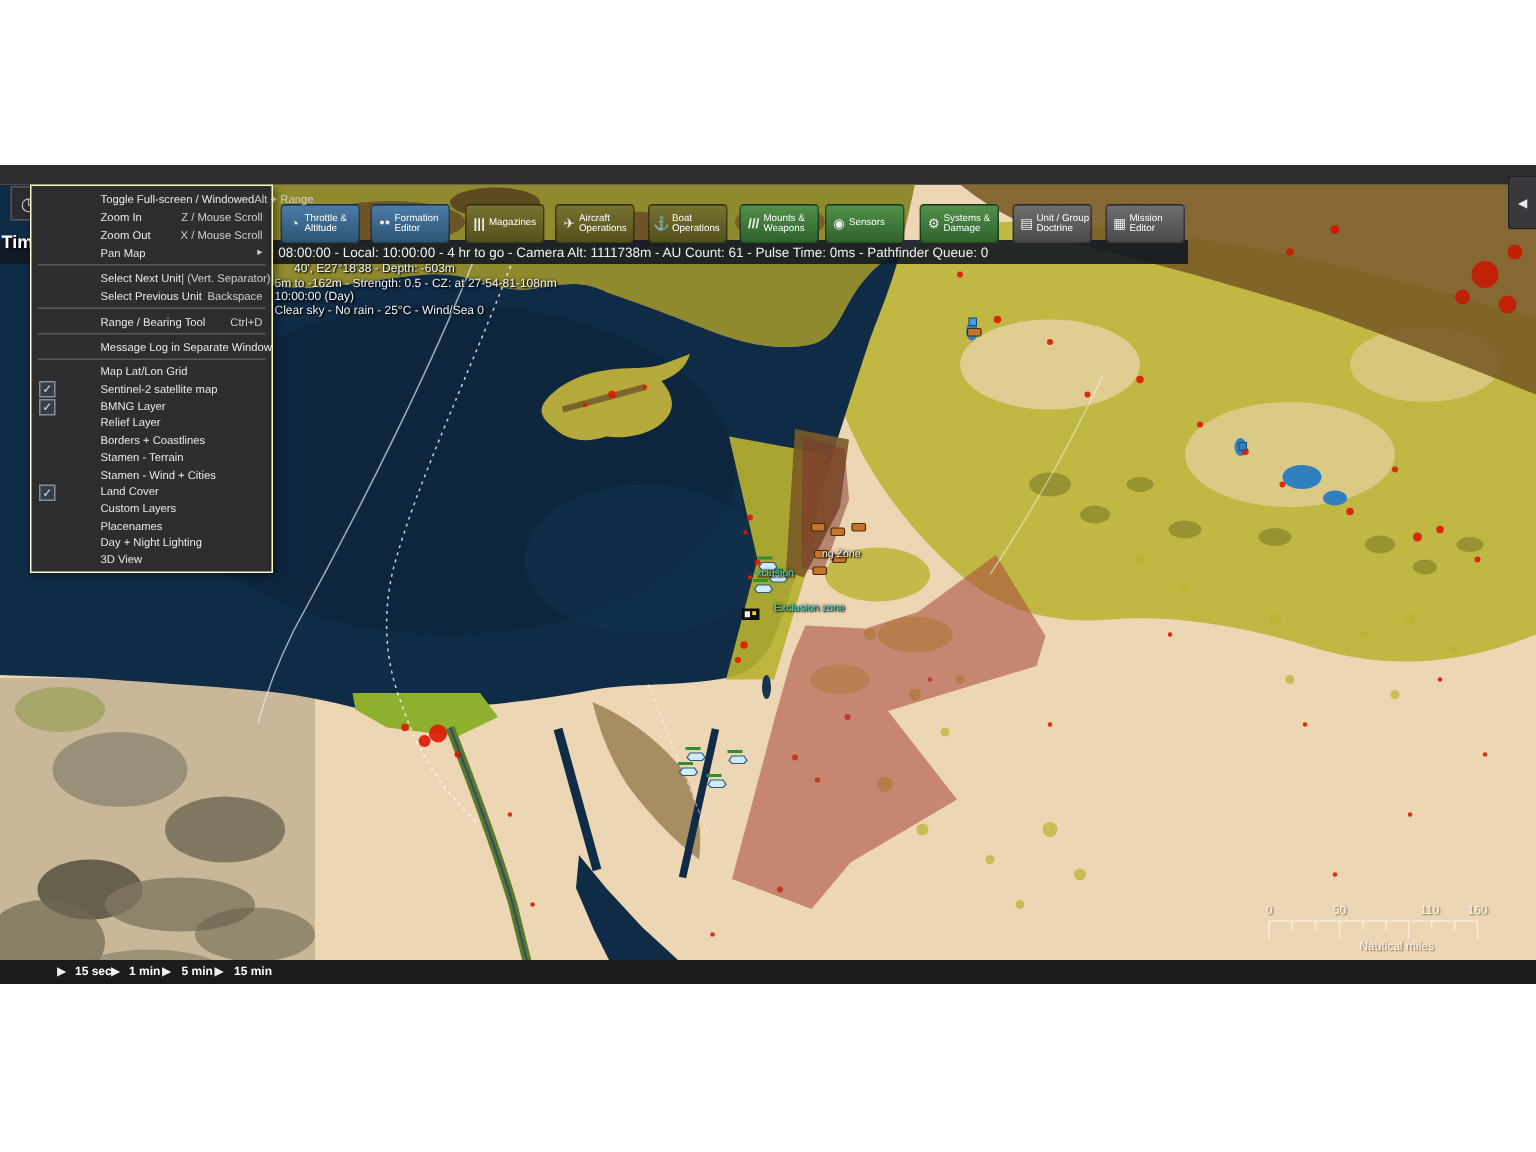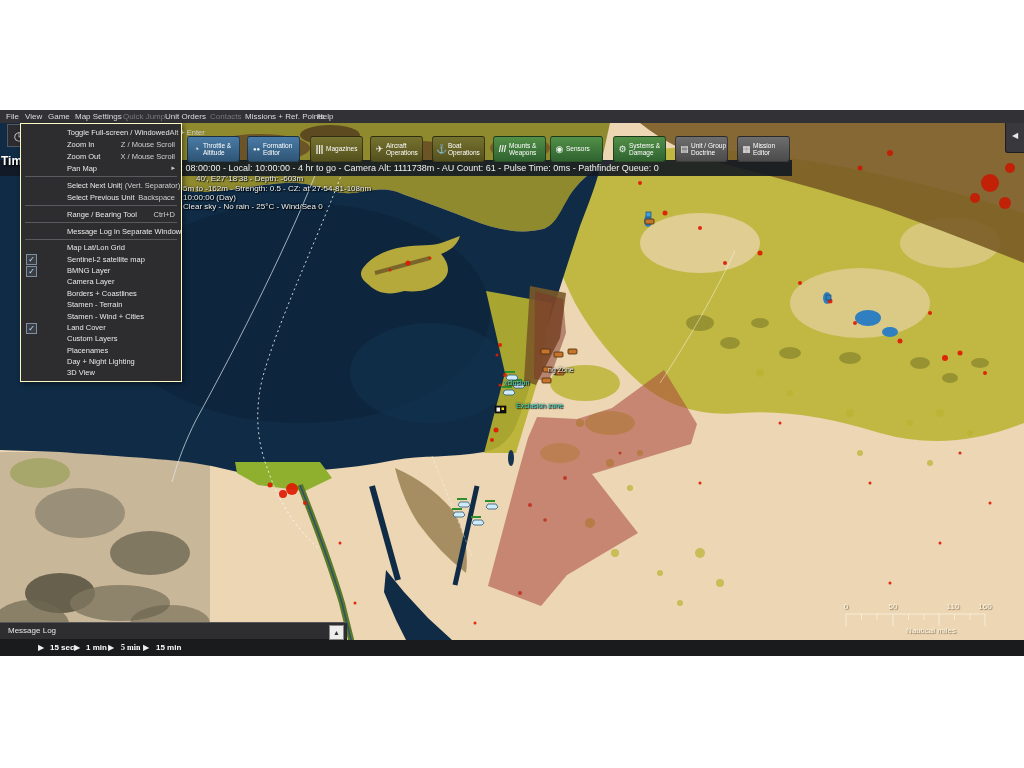--- a/index.html
+++ b/index.html
@@ -357,40 +357,29 @@
         </span>
     </div>
     <div class="tbtn tb-gray" style="left:737px;">
       <span class="ticon">▦</span>
       <span class="tlbl">
           <span>Mission</span>
           <span>Editor</span>
         </span>
     </div>
 
-    <div class="menubar">
-      <span style="left:6px;">File</span>
-      <span style="left:25px;">View</span>
-      <span style="left:48px;">Game</span>
-      <span style="left:75px;">Map Settings</span>
-      <span style="left:123px;" class="dim">Quick Jump</span>
-      <span style="left:165px;">Unit Orders</span>
-      <span style="left:210px;" class="dim">Contacts</span>
-      <span style="left:245px;">Missions + Ref. Points</span>
-      <span style="left:317px;">Help</span>
-    </div>
 
     <div class="clockbtn">
       <span>◷</span>
     </div>
 
     <div class="dropdown">
       <div class="dd-item">
         <span class="dd-label">Toggle Full-screen / Windowed</span>
-        <span class="dd-sc">Alt + Enter</span>
+        <span class="dd-sc">Alt + Range</span>
       </div>
       <div class="dd-item">
         <span class="dd-label">Zoom In</span>
         <span class="dd-sc">Z / Mouse Scroll</span>
       </div>
       <div class="dd-item">
         <span class="dd-label">Zoom Out</span>
         <span class="dd-sc">X / Mouse Scroll</span>
       </div>
       <div class="dd-item">
@@ -421,21 +410,21 @@
       </div>
       <div class="dd-item small">
         <span class="dd-check">✓</span>
         <span class="dd-label">Sentinel-2 satellite map</span>
       </div>
       <div class="dd-item small">
         <span class="dd-check">✓</span>
         <span class="dd-label">BMNG Layer</span>
       </div>
       <div class="dd-item small">
-        <span class="dd-label">Camera Layer</span>
+        <span class="dd-label">Relief Layer</span>
       </div>
       <div class="dd-item small">
         <span class="dd-label">Borders + Coastlines</span>
       </div>
       <div class="dd-item small">
         <span class="dd-label">Stamen - Terrain</span>
       </div>
       <div class="dd-item small">
         <span class="dd-label">Stamen - Wind + Cities</span>
       </div>
@@ -477,33 +466,27 @@
             <line x1="86" y1="2" x2="86" y2="8"></line>
           <line x1="101" y1="2" x2="101" y2="14"></line>
             <line x1="116.5" y1="2" x2="116.5" y2="8"></line>
           <line x1="132" y1="2" x2="132" y2="8"></line>
             <line x1="147" y1="2" x2="147" y2="14"></line>
         </g>
       </svg>
       <span class="scap">Nautical miles</span>
     </div>
 
-    <div class="msglog">
-      <span class="mtitle">Message Log</span>
-      <span class="msgexpand">
-        <span>▲</span>
-      </span>
-    </div>
 
     <div class="timebar">
       <span class="tb-view">Group View</span>
       <span class="tb-play" style="left:38px;">▶</span>
       <span class="tb-speed" style="left:50px;">15 sec</span>
       <span class="tb-play" style="left:74px;">▶</span>
       <span class="tb-speed" style="left:86px;">1 min</span>
       <span class="tb-play" style="left:108px;">▶</span>
-      <span class="tb-speed" style="left:121px;font-family:Liberation Serif, serif;">5 min</span>
+      <span class="tb-speed" style="left:121px;">5 min</span>
       <span class="tb-play" style="left:143px;">▶</span>
       <span class="tb-speed" style="left:156px;">15 min</span>
     </div>
 
   </div>
 </div>
 
 </body></html>

